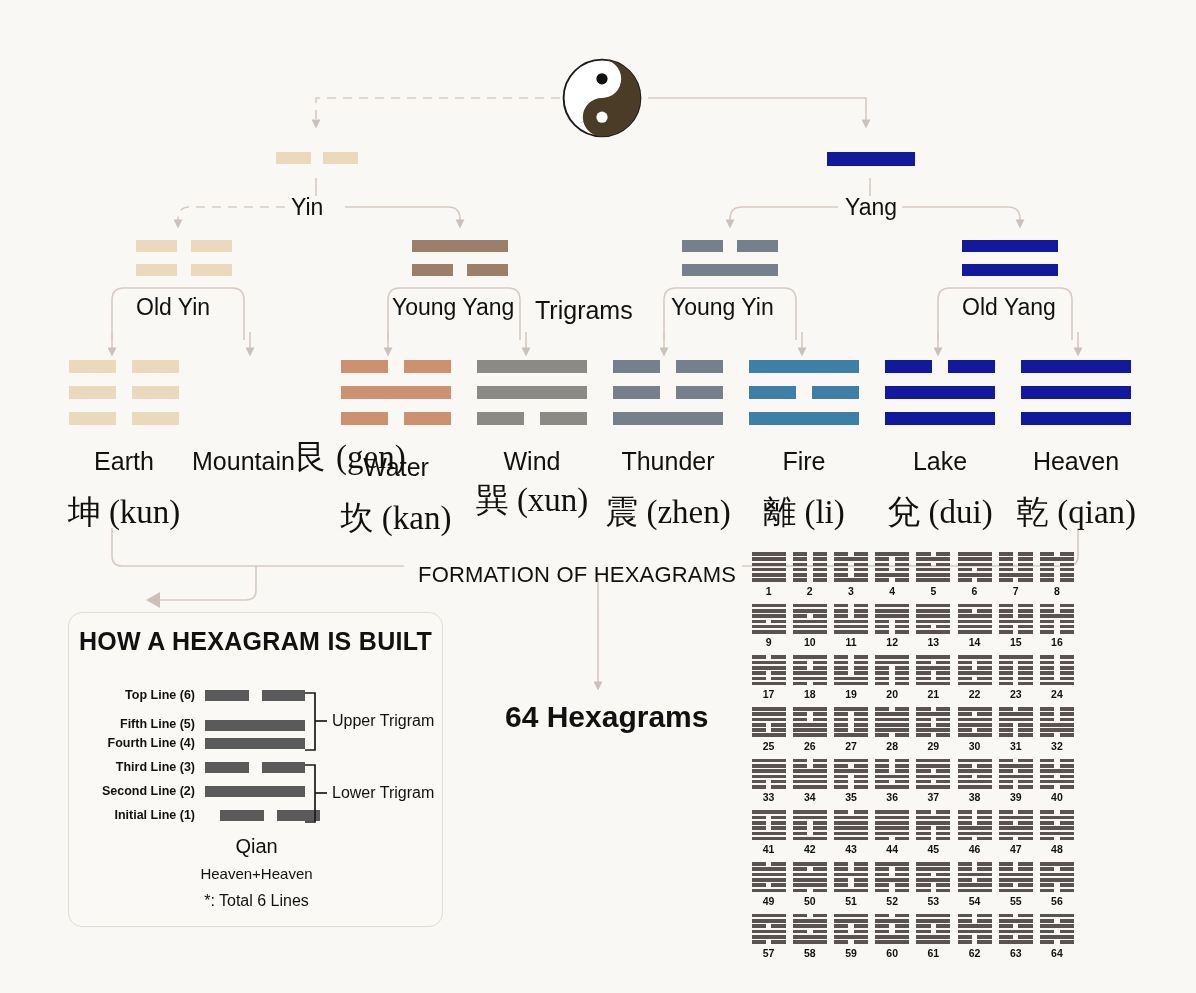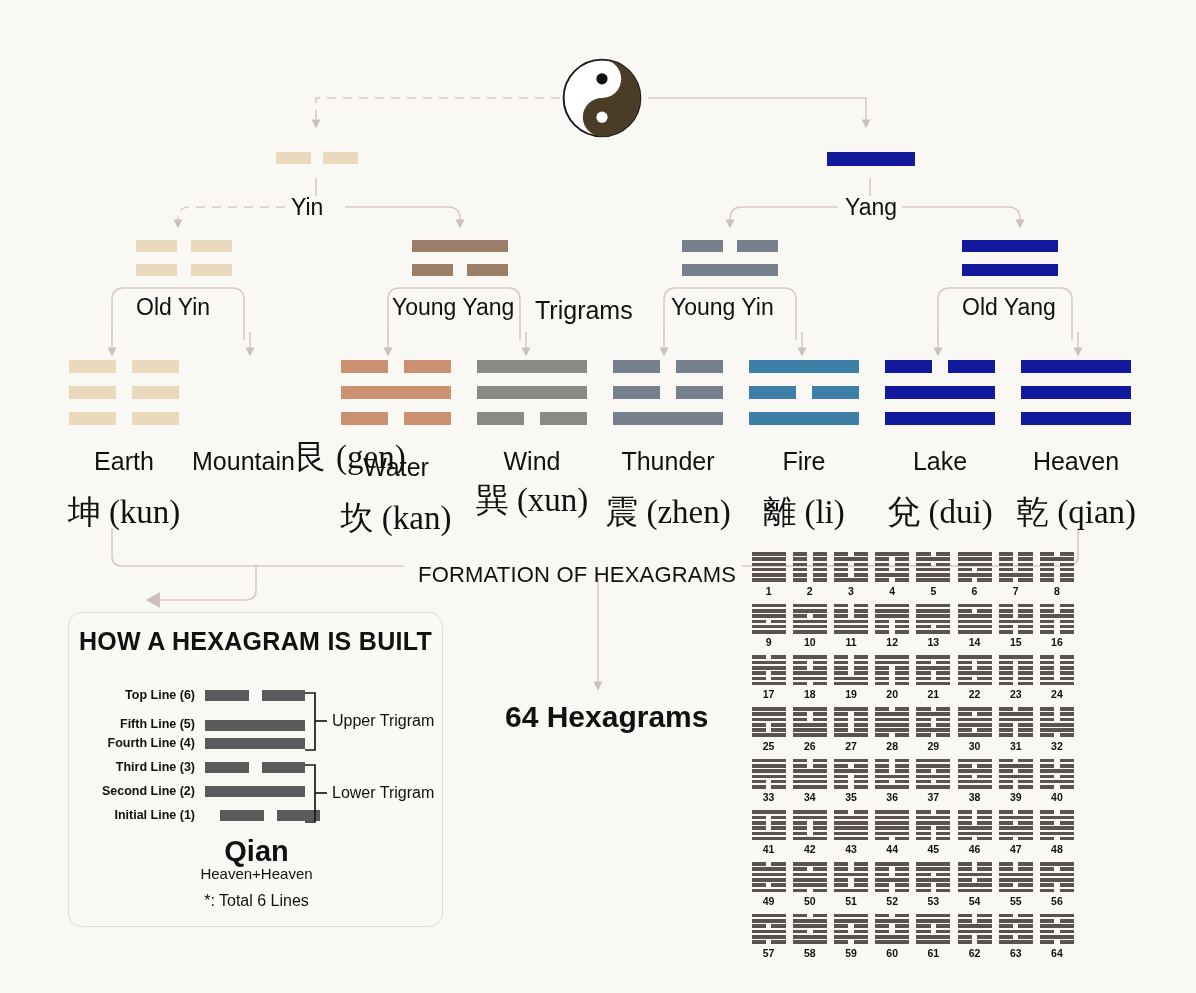--- a/index.html
+++ b/index.html
@@ -44,21 +44,21 @@
   #card h2{
     margin:0;padding-top:14px;text-align:center;
     font-size:25px;font-weight:bold;letter-spacing:.3px;
   }
   .rowlbl{font-size:12.5px;text-align:right;white-space:nowrap;}
   .hexline{display:flex;justify-content:space-between;height:11px;}
   .hexline .seg{background:#5a5a5a;height:100%;}
   .hexline.solid .seg{width:100%;}
   .hexline.broken .seg{width:43.5%;}
   .brkt-lbl{font-size:16px;white-space:nowrap;}
-  #qian-name{font-size:29px;text-align:center;font-weight:bold;}
+  #qian-name{font-size:20px;text-align:center;}
   #qian-sub{font-size:15px;text-align:center;}
   #qian-note{font-size:16px;text-align:center;}
 
   
   #grid64{left:748px;top:552px;width:330px;}
   .grid-row{display:flex;}
   .hexcell{width:41.2px;display:flex;flex-direction:column;align-items:center;}
   .hexmini{width:34px;}
   .hexmini .mline{display:flex;justify-content:space-between;height:3.6px;margin-bottom:1.7px;}
   .hexmini .mline .mseg{background:#5b5352;height:100%;}

